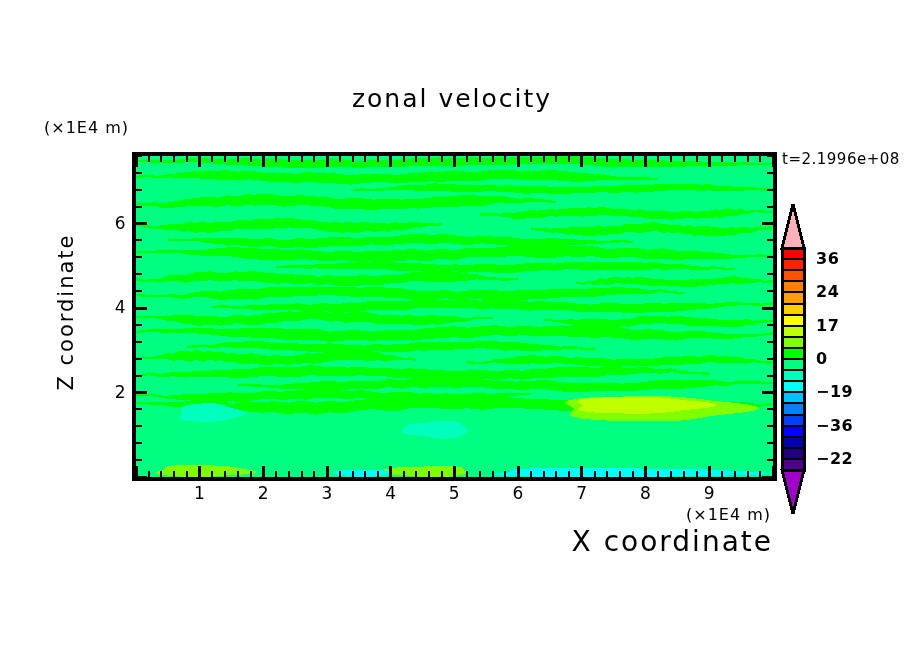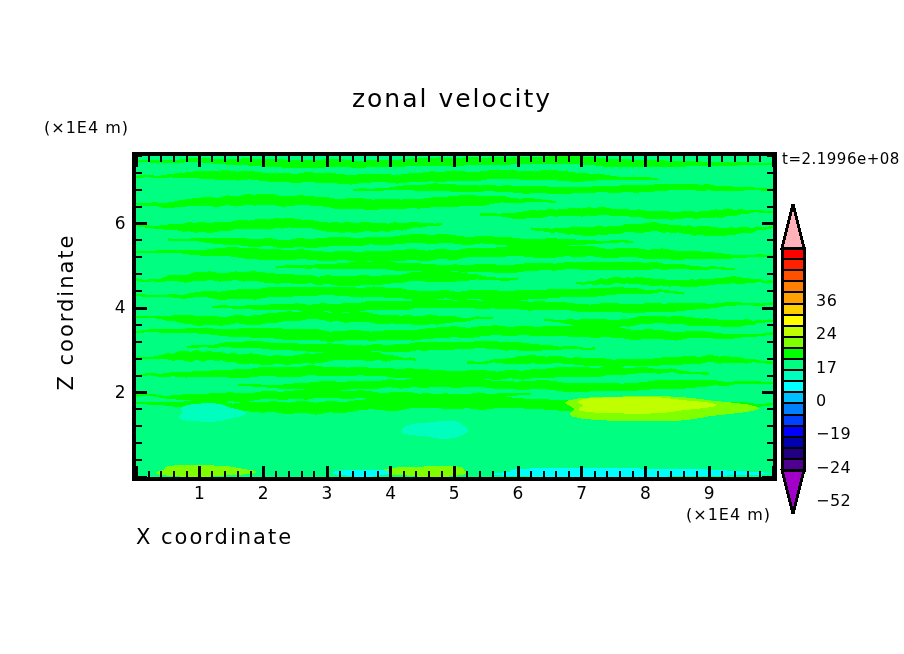--- a/index.html
+++ b/index.html
@@ -11,32 +11,32 @@
   #root{position:absolute;left:0;top:0;width:840px;height:654px;padding-left:14px;}
   .abs{position:absolute;}
   .txt{color:#000;white-space:pre;letter-spacing:0.5px;}
   #title{
     left:0;top:84px;width:904px;text-align:center;
     font-size:25px;letter-spacing:2px;font-weight:400;
   }
   #unit-top{left:44px;top:118px;font-size:16px;letter-spacing:1px;}
   #unit-right{left:686px;top:505px;font-size:16px;letter-spacing:1px;}
   #xlabel{
-    left:136px;top:525px;width:637px;text-align:left;
-    font-size:21px;letter-spacing:2px;
+    left:136px;top:525px;width:637px;text-align:right;
+    font-size:28px;letter-spacing:2px;
   }
   #ylabel{
     left:-34px;top:300px;width:200px;text-align:center;
     font-size:21px;letter-spacing:2px;
     transform:rotate(-90deg);transform-origin:50% 50%;
   }
   #tstamp{left:782px;top:150px;font-size:15px;letter-spacing:0.5px;}
   .xtick-lab{position:absolute;font-size:17px;text-align:center;width:40px;top:483px;}
   .ytick-lab{position:absolute;font-size:17px;text-align:right;width:34px;left:92px;}
-  .cb-lab{position:absolute;font-size:16px;left:816px;font-weight:normal;margin-top:42px;}
+  .cb-lab{position:absolute;font-size:16px;left:816px;font-weight:bold;}
   svg{display:block;}
 </style>
 </head>
 <body>
 
 <div id="root">
 
   <div class="abs txt" id="title">zonal velocity</div>
 
   <div class="abs txt" id="unit-top">(×1E4 m)</div>
@@ -277,16 +277,16 @@
       <div class="abs txt ytick-lab" style="top: 381.526px;">2</div>
       <div class="abs txt ytick-lab" style="top: 297.053px;">4</div>
       <div class="abs txt ytick-lab" style="top: 212.579px;">6</div>
     </div>
   <div id="cbar-labels">
       <div class="abs txt cb-lab" style="top: 249.1px;">36</div>
       <div class="abs txt cb-lab" style="top: 282.4px; text-align: center;">24</div>
       <div class="abs txt cb-lab" style="top: 315.7px;">17</div>
       <div class="abs txt cb-lab" style="top: 349px;">0</div>
       <div class="abs txt cb-lab" style="top: 382.3px;">−19</div>
-      <div class="abs txt cb-lab" style="top: 415.6px;">−24</div>
-      <div class="abs txt cb-lab" style="top: 448.9px;">−52</div>
+      <div class="abs txt cb-lab" style="top: 415.6px;">−36</div>
+      <div class="abs txt cb-lab" style="top: 448.9px;">−22</div>
     </div>
 </div>
 
 </body></html>

